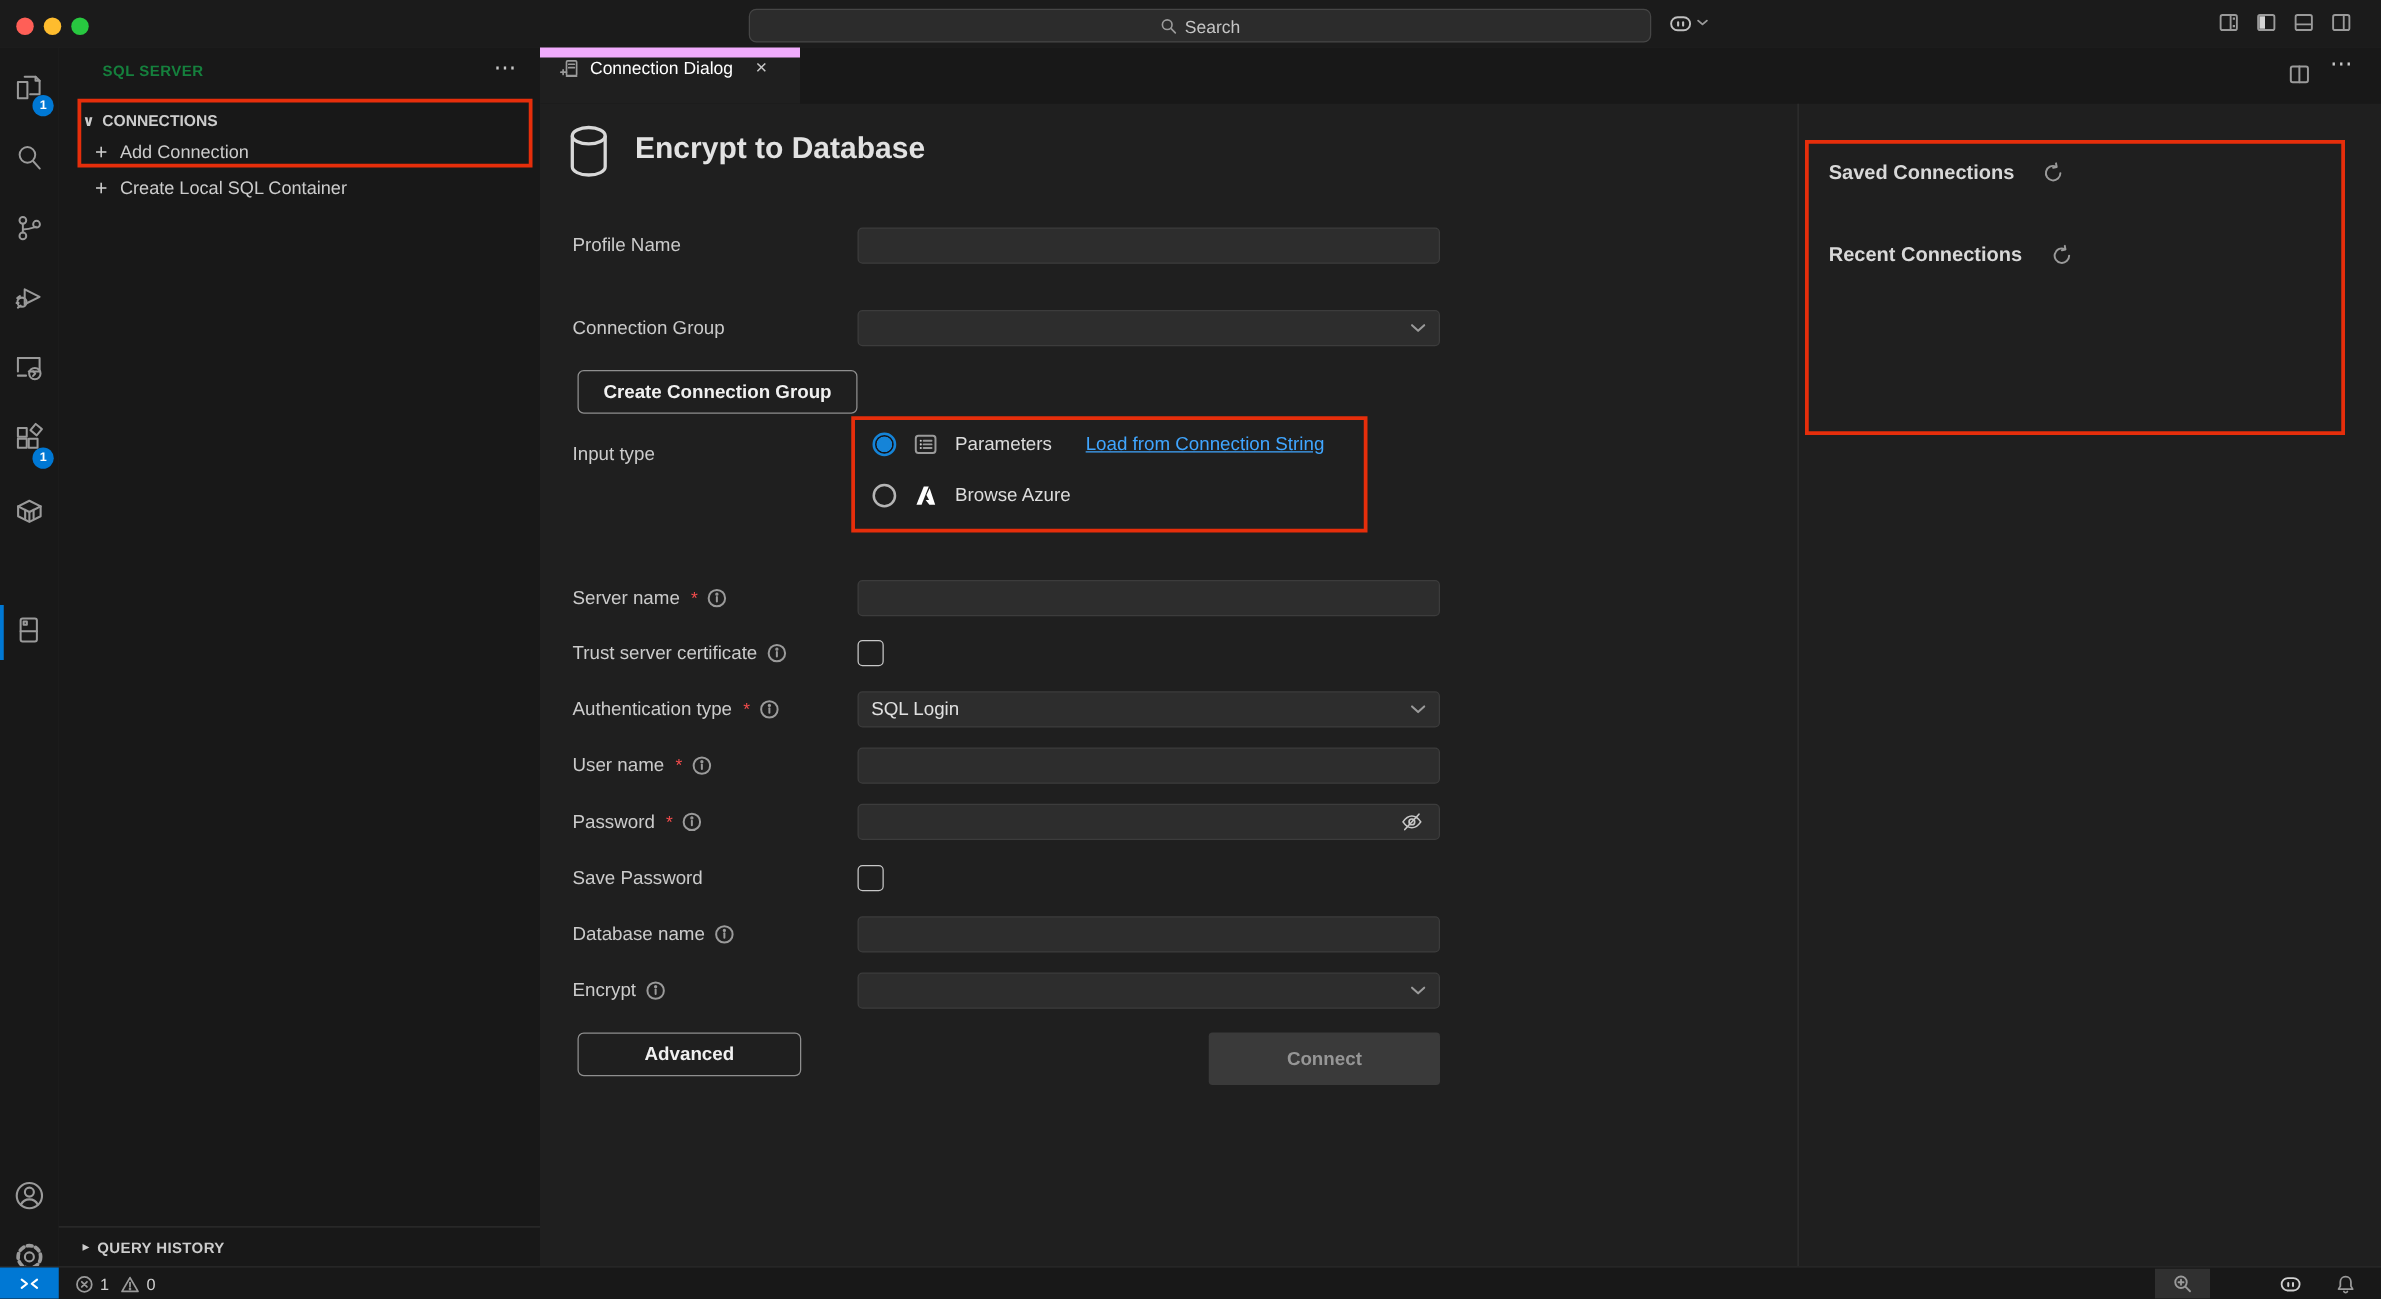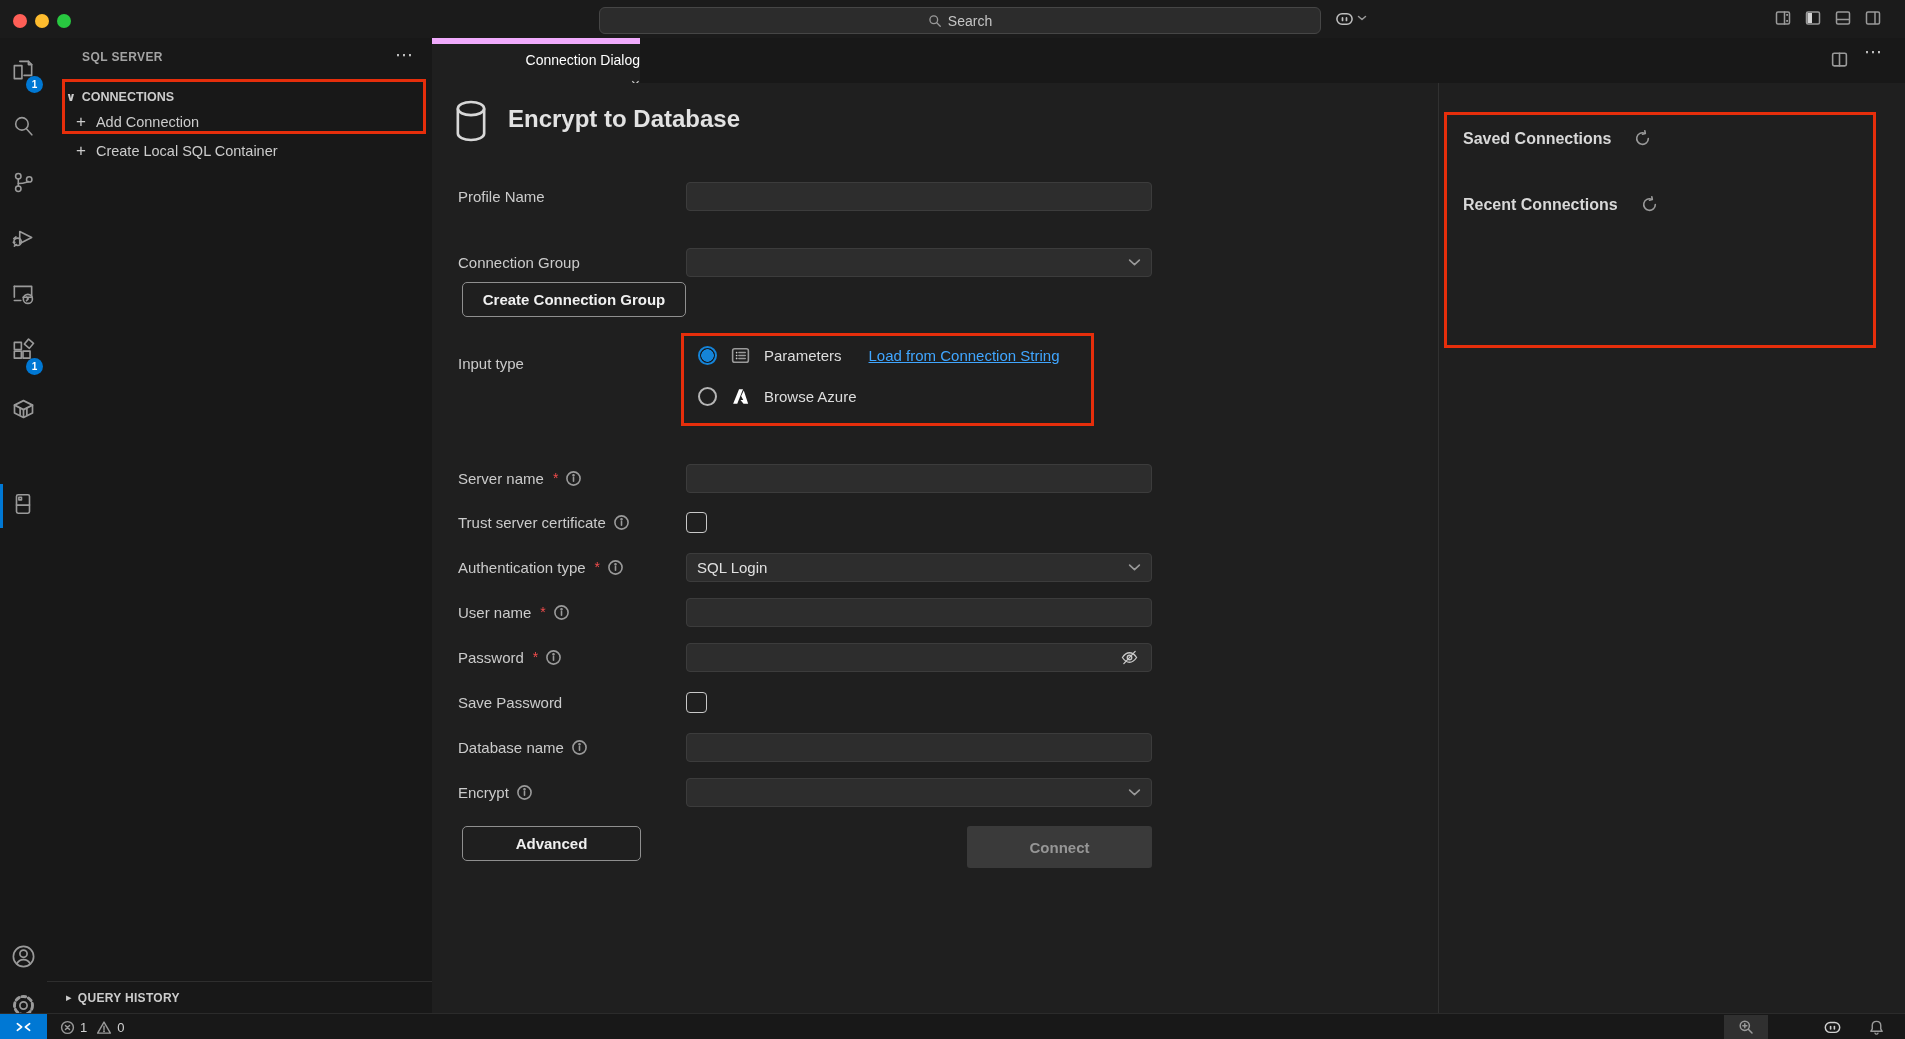--- a/index.html
+++ b/index.html
@@ -20,32 +20,32 @@
 
   
   #activitybar{position:absolute;left:0;top:38px;width:47px;height:975px;background:#181818;border-right:1px solid #2a2a2a;}
   .act{position:absolute;left:8px;width:30px;height:30px;display:flex;align-items:center;justify-content:center;}
   .badge{position:absolute;width:17px;height:17px;border-radius:50%;background:#0078d4;color:#fff;
          font-size:10px;display:flex;align-items:center;justify-content:center;font-weight:bold;}
   #active-rail{position:absolute;left:0;top:446px;width:3px;height:44px;background:#0078d4;}
 
   
   #sidebar{position:absolute;left:47px;top:38px;width:385px;height:975px;background:#181818;border-right:1px solid #2a2a2a;}
-  #sidebar-title{position:absolute;left:35px;top:12px;font-size:12px;font-weight:bold;letter-spacing:.4px;color:#a3a3a3;}
+  #sidebar-title{position:absolute;left:35px;top:12px;font-size:12px;font-weight:bold;letter-spacing:.4px;color:#15803d;}
   .tree-row{position:absolute;left:0;width:100%;height:27px;display:flex;align-items:center;font-size:14.5px;color:#cccccc;}
   .tree-plus{margin-left:29px;margin-right:10px;font-size:17px;color:#cccccc;}
   .tree-chev{margin-left:19px;margin-right:6px;font-size:12px;color:#cccccc;}
   .annot{position:absolute;border:3px solid #e62e0b;box-sizing:border-box;}
   #query-history{position:absolute;left:0;top:943px;width:100%;height:31px;border-top:1px solid #2e2e2e;
                  display:flex;align-items:center;font-size:12px;font-weight:bold;color:#cccccc;letter-spacing:.3px;}
 
   
   #tabstrip{position:absolute;left:432px;top:38px;width:1473px;height:45px;background:#181818;}
-  #tab-active{position:absolute;left:0;top:0;width:208px;height:45px;background:#1f1f1f;border-top:6px solid #f0abfc;
-              display:flex;align-items:flex-end;box-sizing:border-box;padding-left:14px;gap:8px;flex-direction:column;}
+  #tab-active{position:absolute;left:0;top:0;width:208px;height:45px;background:#1f1f1f;border-top:8px solid #f0abfc;
+              display:flex;align-items:flex-start;box-sizing:border-box;padding-left:14px;gap:8px;}
   #tab-label{font-size:14px;color:#ffffff;}
   #tab-close{margin-left:10px;color:#c8c8c8;font-size:16px;}
   .tabact{position:absolute;top:12px;}
 
   
   #webview{position:absolute;left:432px;top:83px;width:1473px;height:930px;background:#1f1f1f;}
   #col-divider{position:absolute;left:1006px;top:0;width:1px;height:930px;background:#313131;}
 
   .flabel{position:absolute;left:26px;height:29px;line-height:29px;font-size:15px;color:#cbcbcb;display:flex;align-items:center;gap:7px;}
   .req{color:#f14c4c;font-size:14px;margin-left:2px;}
@@ -294,21 +294,21 @@
     <div class="flabel" style="top:165px">
       <span>Connection Group</span>
     </div>
     <div class="fselect" style="top:165px">
       <span></span>
       <svg width="13" height="9" viewBox="0 0 12 8" class="ico" stroke="#cccccc">
           <path d="M1.5 1.8L6 6l4.5-4.2"></path>
         </svg>
     </div>
 
-    <button class="ghost-btn" style="left:30px;top:199px;width:224px">Create Connection Group</button>
+    <button class="ghost-btn" style="left:30px;top:213px;width:224px">Create Connection Group</button>
 
     <div class="flabel" style="top:266px">
       <span>Input type</span>
     </div>
     <div class="radio-row" style="left:266px;top:262px">
       <span class="radio on"></span>
       <svg width="21" height="21" viewBox="0 0 20 20" class="ico" stroke="#d0d0d0">
         <rect x="2.5" y="3.5" width="15" height="13" rx="2"></rect>
         <circle cx="6.3" cy="7.2" r="0.8" fill="#d0d0d0" stroke="none"></circle>
           <path d="M8.5 7.2h6"></path>

